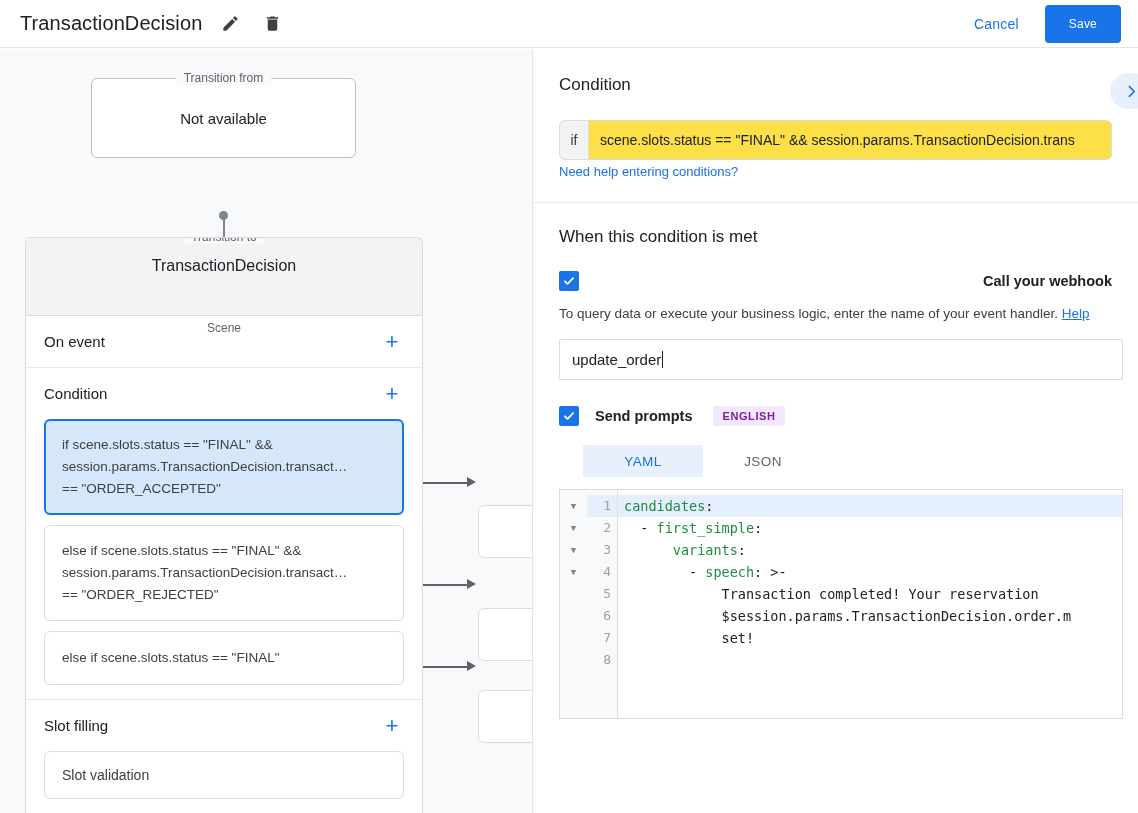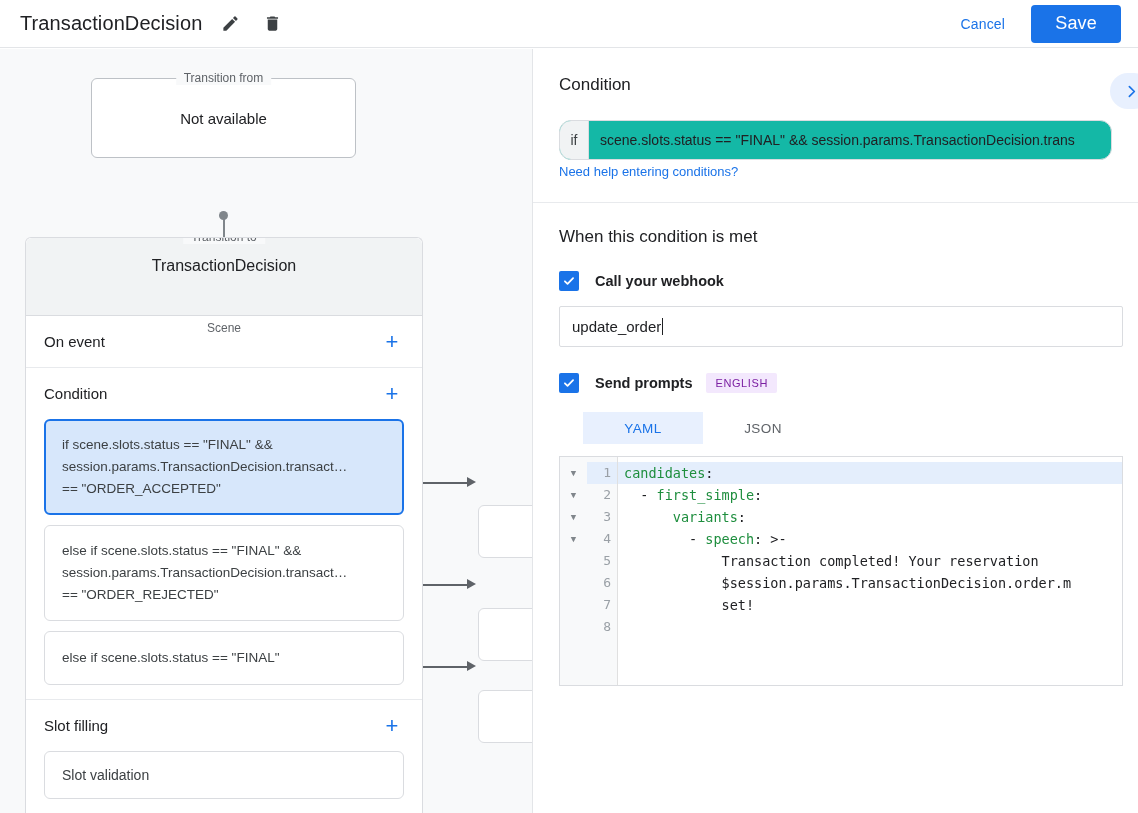--- a/index.html
+++ b/index.html
@@ -43,21 +43,21 @@
   }
   #cancel-btn {
     font-size: 14px; font-weight: 500;
     color: #1a73e8;
     background: transparent; border: none;
     padding: 9px 12px;
     cursor: pointer;
     letter-spacing: 0.2px;
   }
   #save-btn {
-    font-size: 18px; font-weight: 500;
+    font-size: 12px; font-weight: 500;
     color: #ffffff;
     background: #1a73e8;
     border: none; border-radius: 4px;
     padding: 0 24px;
     height: 38px;
     margin-left: 14px;
     cursor: pointer;
     letter-spacing: 0.2px;
   }
 
@@ -258,24 +258,24 @@
     border-radius: 18px;
     background: #e8f0fe;
     display: flex; align-items: center; justify-content: center;
     cursor: pointer;
   }
 
   #if-row {
     display: flex;
     margin-top: 25px;
     border: 1px solid #dadce0;
-    border-radius: 12px;
+    border-radius: 6px;
     height: 40px;
     overflow: hidden;
-    background: #14b8a6;
+    background: #fde047;
   }
   #if-label {
     width: 29px;
     flex: 0 0 29px;
     background: #f1f3f4;
     border-right: 1px solid #dadce0;
     display: flex; align-items: center; justify-content: center;
     font-size: 14px; color: #3c4043;
   }
   #if-input {
@@ -315,28 +315,28 @@
     flex: 0 0 20px;
     display: flex; align-items: center; justify-content: center;
     cursor: pointer;
   }
   .check-label {
     margin-left: 16px;
     font-size: 14.5px; font-weight: bold;
     color: #202124;
   }
   .lang-badge {
-    margin-left: 14px;
+    margin-left: 21px;
     background: #f3e8fd;
     color: #7b1fa2;
     font-size: 11px;
     letter-spacing: 0.6px;
     padding: 4px 9px;
     border-radius: 2px;
-    font-weight: 400;
+    font-weight: 700;
   }
   .helper-text {
     margin-top: 12px;
     font-size: 13.5px;
     color: #3c4043;
     line-height: 21px;
     max-width: 560px;
   }
   .helper-text .lnk {
     color: #1a73e8; text-decoration: underline; cursor: pointer;
@@ -553,27 +553,30 @@
       <div id="if-label">if</div>
       <div id="if-input">scene.slots.status == "FINAL" &amp;&amp; session.params.TransactionDecision.trans</div>
     </div>
 
     <a id="cond-help-link">Need help entering conditions?</a>
   </div>
 
   <div id="met-section">
     <div id="met-heading">When this condition is met</div>
 
-    <div class="check-row" style="margin-top:24px;">
+    <div class="check-row" style="margin-top:24px;justify-content:space-between;">
       <span class="checkbox">
         <svg width="14" height="14" viewBox="0 0 24 24">
           <path fill="none" stroke="#ffffff" stroke-width="3" stroke-linecap="round" stroke-linejoin="round" d="M5 12.5l4.5 4.5L19 7"></path>
         </svg>
       </span>
       <span class="check-label">Call your webhook</span>
+    </div>
+    <div class="helper-text">
+      <span>To query data or execute your business logic, enter the name of your event handler. </span><span class="lnk">Help</span>
     </div>
     <div id="webhook-input">
       <span>update_order</span>
         <span id="webhook-caret"></span>
     </div>
 
     <div class="check-row" style="margin-top:26px;text-align:right;">
       <span class="checkbox">
         <svg width="14" height="14" viewBox="0 0 24 24">
           <path fill="none" stroke="#ffffff" stroke-width="3" stroke-linecap="round" stroke-linejoin="round" d="M5 12.5l4.5 4.5L19 7"></path>

